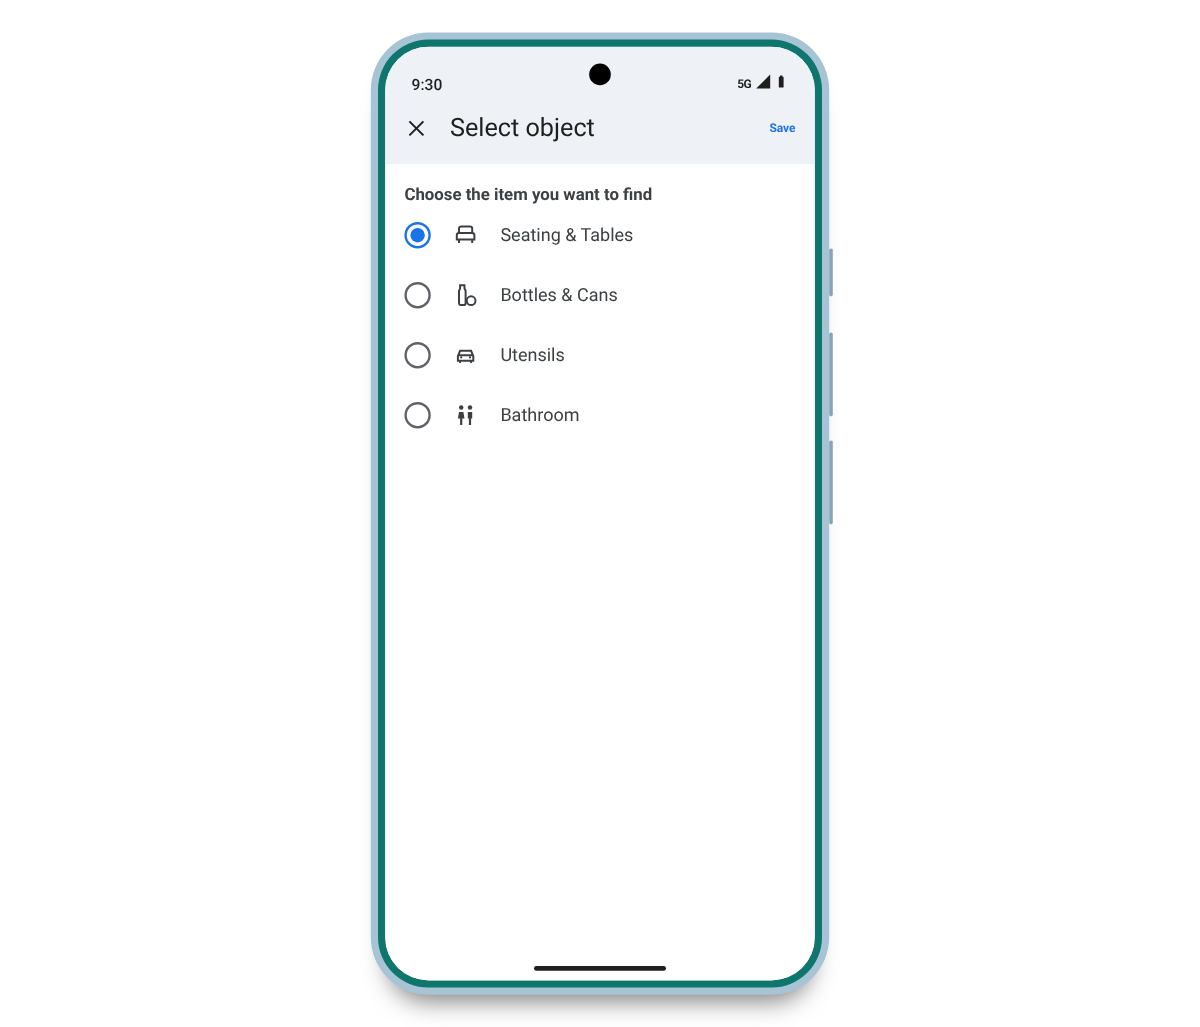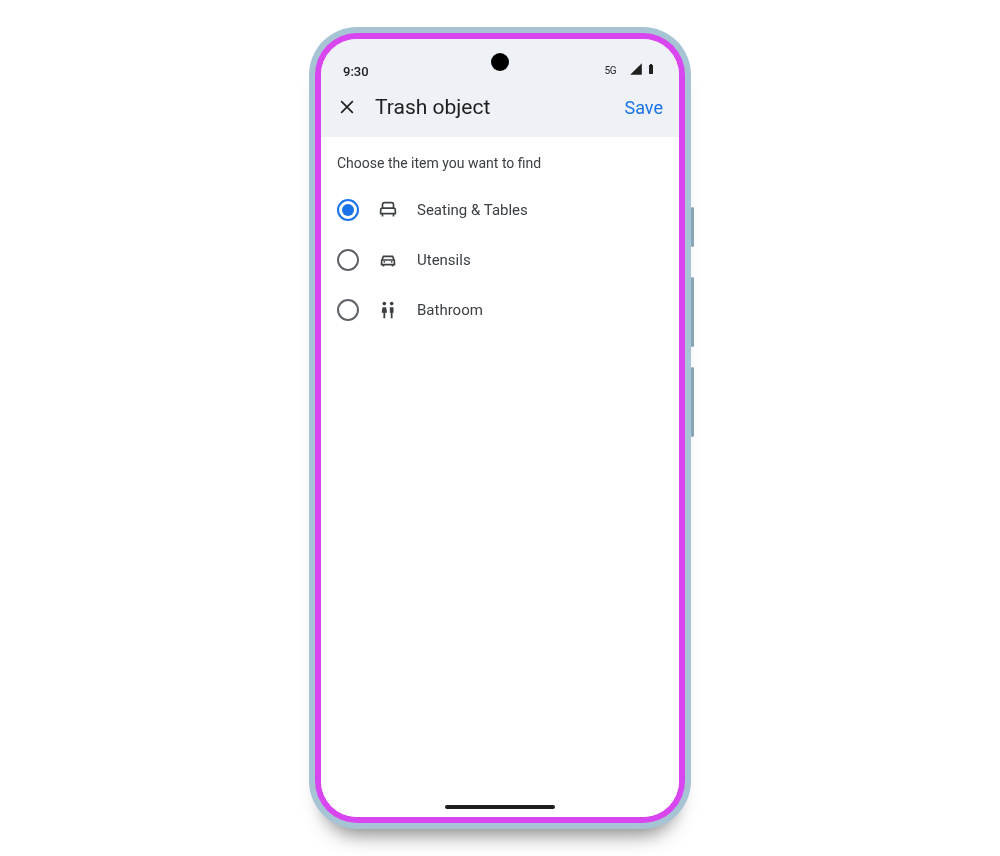--- a/index.html
+++ b/index.html
@@ -20,21 +20,21 @@
     background: #a7c4d4;
     border-radius: 48px;
     padding: 6px;
     box-shadow: 0 20px 20px -15px rgba(0,0,0,0.5);
     position: relative;
   }
 
   .phone-inner {
     width: 100%;
     height: 100%;
-    background: #d946ef;
+    background: #0f766e;
     border-radius: 42px;
     padding: 6px;
     box-sizing: border-box;
     position: relative;
   }
 
   .screen {
     width: 100%;
     height: 100%;
     background: #ffffff;
@@ -77,21 +77,21 @@
     background: #eef1f6;
     font-size: 13px;
     font-weight: 500;
     color: #1f1f1f;
   }
   .status-right {
     display: flex;
     align-items: center;
     gap: 2px;
   }
-  .status-right .fiveg { font-size: 10px; font-weight: 400; letter-spacing: -0.5px; margin-right:11px;}
+  .status-right .fiveg { font-size: 10px; font-weight: 700; letter-spacing: -0.5px; margin-right:1px;}
 
   .app-bar {
     background: #eef1f6;
     display: flex;
     align-items: center;
     padding: 14px 16px 18px 16px;
     gap: 18px;
   }
   .close-x {
     width: 20px;
@@ -102,34 +102,34 @@
     cursor: pointer;
   }
   .title {
     font-size: 21px;
     color: #1f1f1f;
     flex: 1;
     font-weight: 400;
   }
   .save-btn {
     color: #1a73e8;
-    font-size: 18px;
-    font-weight: 400;
+    font-size: 10px;
+    font-weight: 700;
     cursor: pointer;
   }
 
   .content {
     padding: 18px 16px;
     flex: 1;
     background: #fff;
   }
   .instruction {
     font-size: 14px;
     color: #3c4043;
-    margin-bottom: 14px;
+    font-weight: bold;
   }
 
   .option-row {
     display: flex;
     align-items: center;
     gap: 18px;
     padding: 14px 0;
     cursor: pointer;
     text-align: right;
   }
@@ -208,35 +208,45 @@
           </span>
         </span>
       </div>
 
       <div class="app-bar">
         <span class="close-x">
           <svg viewBox="0 0 24 24" width="20" height="20">
               <path stroke="#1f1f1f" stroke-width="2" fill="none" d="M5 5l14 14M19 5L5 19"></path>
             </svg>
         </span>
-        <span class="title">Trash object</span>
+        <span class="title">Select object</span>
         <span class="save-btn">Save</span>
       </div>
 
       <div class="content">
         <div class="instruction">Choose the item you want to find</div>
         <div id="options-list">
             <div class="option-row">
               <div class="radio selected"></div>
               <div class="opt-icon">
                 <svg viewBox="0 0 24 24">
                   <path fill="none" stroke="#3c4043" stroke-width="1.8" d="M6 10V6a2 2 0 012-2h8a2 2 0 012 2v4M4 12a2 2 0 012-2h12a2 2 0 012 2v4H4v-4zM6 16v3M18 16v3"></path>
                 </svg>
               </div>
               <div class="opt-label">Seating &amp; Tables</div>
+            </div>
+            <div class="option-row">
+              <div class="radio"></div>
+              <div class="opt-icon">
+                <svg viewBox="0 0 24 24">
+                  <path fill="none" stroke="#3c4043" stroke-width="1.8" d="M8 3h3v3l1 2v11a2 2 0 01-2 2H8a2 2 0 01-2-2V8l1-2V3z"></path>
+                  <circle cx="17" cy="17" r="4" fill="none" stroke="#3c4043" stroke-width="1.8"></circle>
+                </svg>
+              </div>
+              <div class="opt-label">Bottles &amp; Cans</div>
             </div>
             <div class="option-row">
               <div class="radio"></div>
               <div class="opt-icon">
                 <svg viewBox="0 0 24 24">
                   <path fill="none" stroke="#3c4043" stroke-width="1.8" d="M5 17h14v-4l-2-5H7l-2 5v4zM5 12h14M7 17v2M17 17v2"></path>
                   <circle cx="8" cy="14" r="1" fill="#3c4043"></circle>
                   <circle cx="16" cy="14" r="1" fill="#3c4043"></circle>
                 </svg>
               </div>

